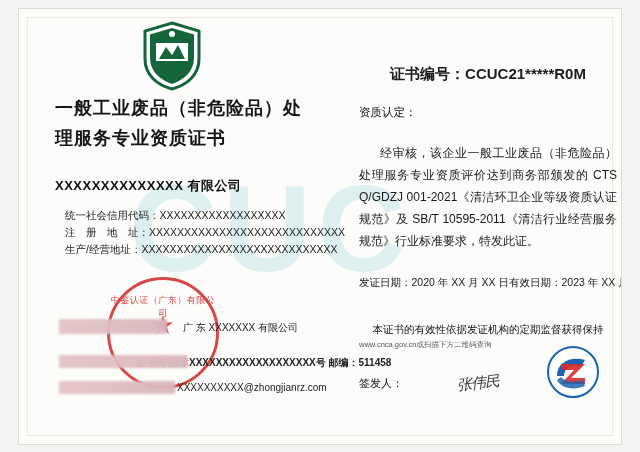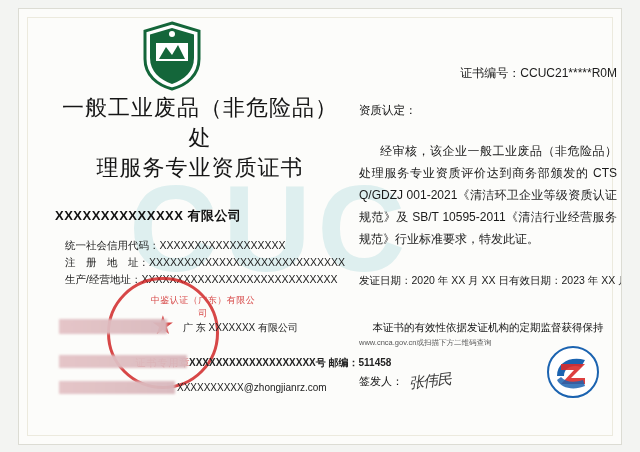--- a/index.html
+++ b/index.html
@@ -69,23 +69,23 @@
     height: 70px;
   }
   
   .left-col {
     position: absolute;
     left: 36px;
     top: 84px;
     width: 290px;
   }
   .cert-title {
-    text-align: center;
-    font-size: 22px;
-    font-weight: normal;
+    text-align: left;
+    font-size: 18px;
+    font-weight: bold;
     color: #161616;
     line-height: 30px;
     letter-spacing: 1px;
     font-family: "Liberation Sans", sans-serif;
   }
   .company-name {
     margin-top: 24px;
     text-align: left;
     font-size: 13px;
     font-weight: bold;
@@ -133,21 +133,20 @@
   }
   .seal .seal-top {
     position: absolute;
     left: 0;
     top: 14px;
     width: 100%;
     text-align: center;
     font-size: 9px;
     color: #cf2020;
     letter-spacing: 0.5px;
-    margin-left: 40px;
   }
   .seal .seal-bottom {
     position: absolute;
     left: 0;
     bottom: 16px;
     width: 100%;
     text-align: center;
     font-size: 10px;
     color: #cf2020;
     letter-spacing: 1px;
@@ -166,24 +165,25 @@
     white-space: nowrap;
   }
   
   .right-col {
     position: absolute;
     left: 340px;
     top: 56px;
     width: 258px;
   }
   .cert-no {
-    font-size: 12px;
+    font-size: 15px;
     color: #1b1b1b;
-    text-align: right;
-    white-space: nowrap;
+    text-align: center;
+    white-space: nowrap;
+    font-weight: bold;
   }
   .qual-head {
     margin-top: 21px;
     font-size: 11.5px;
     color: #111;
   }
   .body-text {
     margin-top: 22px;
     font-size: 12px;
     line-height: 22px;
@@ -218,20 +218,21 @@
     font-size: 7.5px;
     color: #555;
     text-align: left;
   }
   .signer-row {
     margin-top: 24px;
     display: flex;
     align-items: center;
     font-size: 11px;
     color: #111;
+    gap: 48px;
   }
   .sign-script {
     margin-left: 6px;
     font-family: "DejaVu Serif", serif;
     font-style: italic;
     font-size: 15px;
     color: #3a3a3a;
     letter-spacing: -1px;
     transform: rotate(-6deg);
   }

